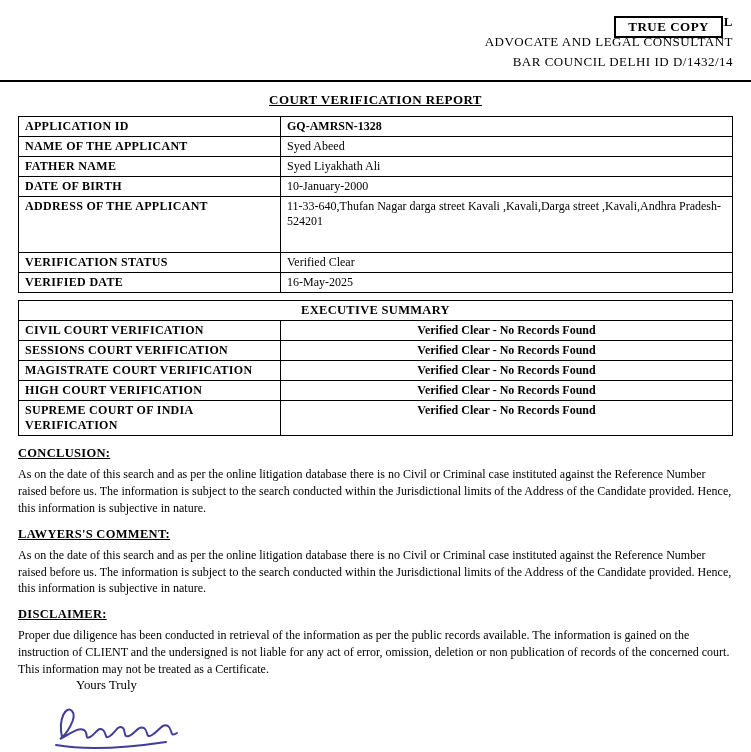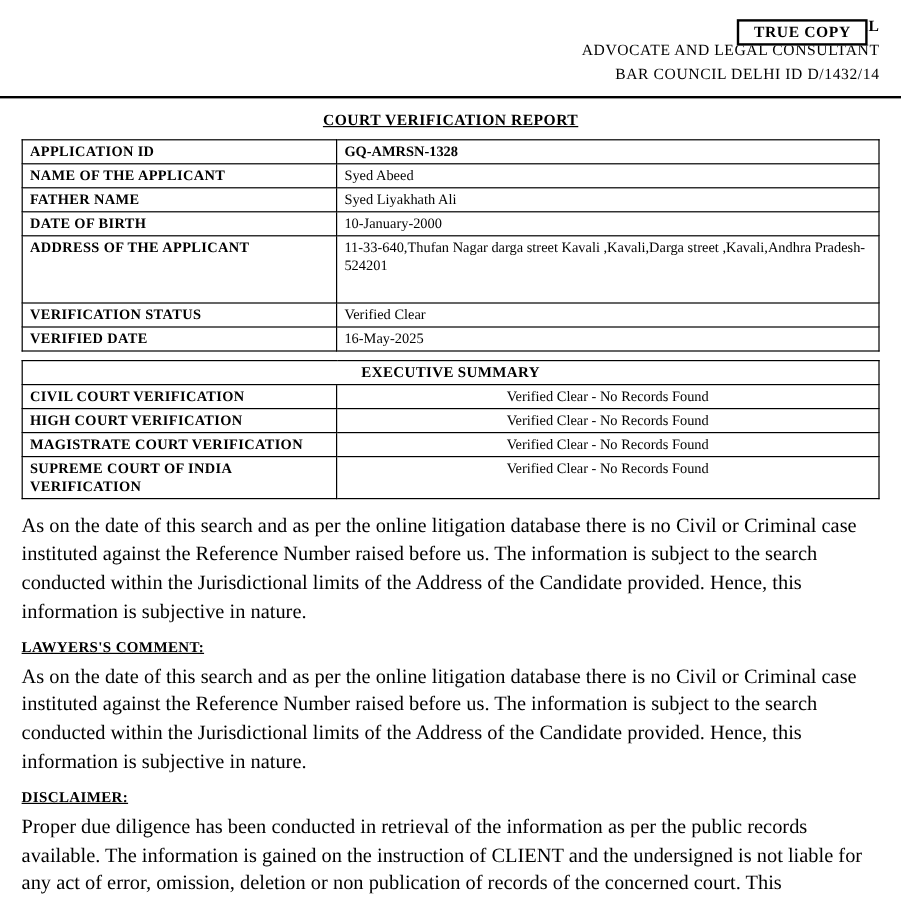--- a/index.html
+++ b/index.html
@@ -51,33 +51,33 @@
   table { border-collapse: collapse; width: 715px; padding-left: 40px; }
   td, th { border: 1px solid #000; font-size: 12px; padding: 2px 6px; vertical-align: top; }
   .details td.lbl { width: 262px; font-weight: bold; letter-spacing: 0.3px; }
   .details td.val { font-size: 12px; }
   .details tr.address-row td { height: 56px; margin-top: 28px; }
   .details td.val.bold { font-weight: bold; }
 
   .summary { margin-top: 7px; }
   .summary th.hdr { text-align: center; font-size: 12.5px; font-weight: bold; padding: 2px 6px; letter-spacing: 0.3px; }
   .summary td.lbl { width: 262px; font-weight: bold; letter-spacing: 0.3px; }
-  .summary td.val { text-align: center; font-weight: normal; }
+  .summary td.val { text-align: center; font-weight: bold; }
 
   
   .section { margin-top: 10px; }
   .section-heading {
     font-size: 12.5px;
     font-weight: bold;
     text-decoration: underline;
     letter-spacing: 0.3px;
     margin-bottom: 5px;
   }
   .section-body {
-    font-size: 17px;
+    font-size: 12px;
     line-height: 1.4;
     text-align: left;
   }
 
   
   .yours-truly { margin: 0 0 0 58px; font-size: 12.8px; }
   .signature-wrap { margin: 6px 0 0 30px; height: 56px; }
 </style>
 </head>
 <body>
@@ -132,35 +132,40 @@
   <table class="summary">
     <tbody>
       <tr>
         <th class="hdr" colspan="2">EXECUTIVE SUMMARY</th>
       </tr>
       <tr>
         <td class="lbl">CIVIL COURT VERIFICATION</td>
         <td class="val">Verified Clear - No Records Found</td>
       </tr>
       <tr>
-        <td class="lbl">HIGH COURT VERIFICATION</td>
+        <td class="lbl">SESSIONS COURT VERIFICATION</td>
         <td class="val">Verified Clear - No Records Found</td>
       </tr>
       <tr>
         <td class="lbl">MAGISTRATE COURT VERIFICATION</td>
+        <td class="val">Verified Clear - No Records Found</td>
+      </tr>
+      <tr>
+        <td class="lbl">HIGH COURT VERIFICATION</td>
         <td class="val">Verified Clear - No Records Found</td>
       </tr>
       <tr>
         <td class="lbl">SUPREME COURT OF INDIA VERIFICATION</td>
         <td class="val">Verified Clear - No Records Found</td>
       </tr>
     </tbody>
   </table>
 
   <div class="section">
+    <div class="section-heading">CONCLUSION:</div>
     <div class="section-body">As on the date of this search and as per the online litigation database there is no Civil or Criminal case instituted against the Reference Number raised before us. The information is subject to the search conducted within the Jurisdictional limits of the Address of the Candidate provided. Hence, this information is subjective in nature.</div>
   </div>
 
   <div class="section">
     <div class="section-heading">LAWYERS'S COMMENT:</div>
     <div class="section-body">As on the date of this search and as per the online litigation database there is no Civil or Criminal case instituted against the Reference Number raised before us. The information is subject to the search conducted within the Jurisdictional limits of the Address of the Candidate provided. Hence, this information is subjective in nature.</div>
   </div>
 
   <div class="section">
     <div class="section-heading">DISCLAIMER:</div>

